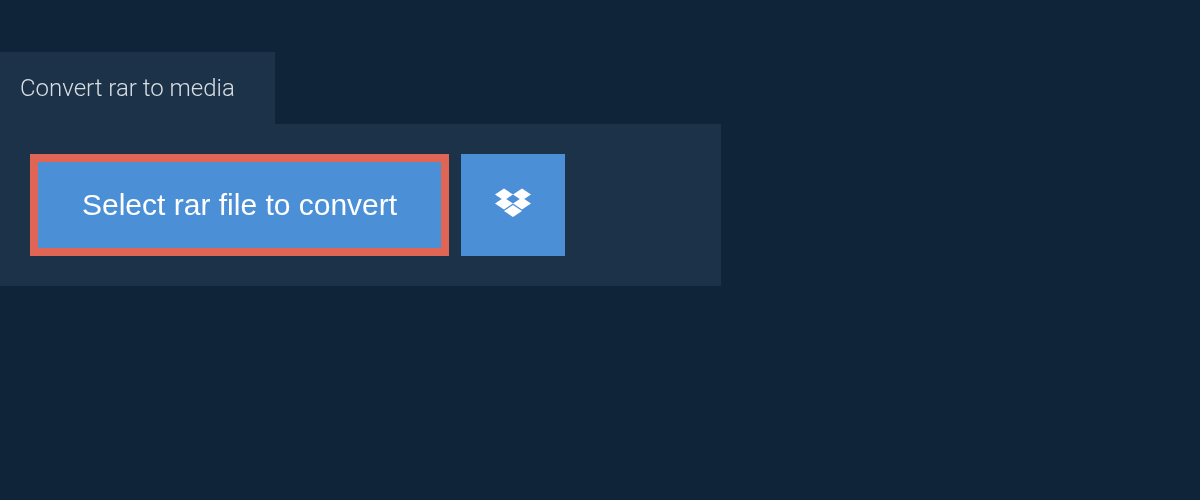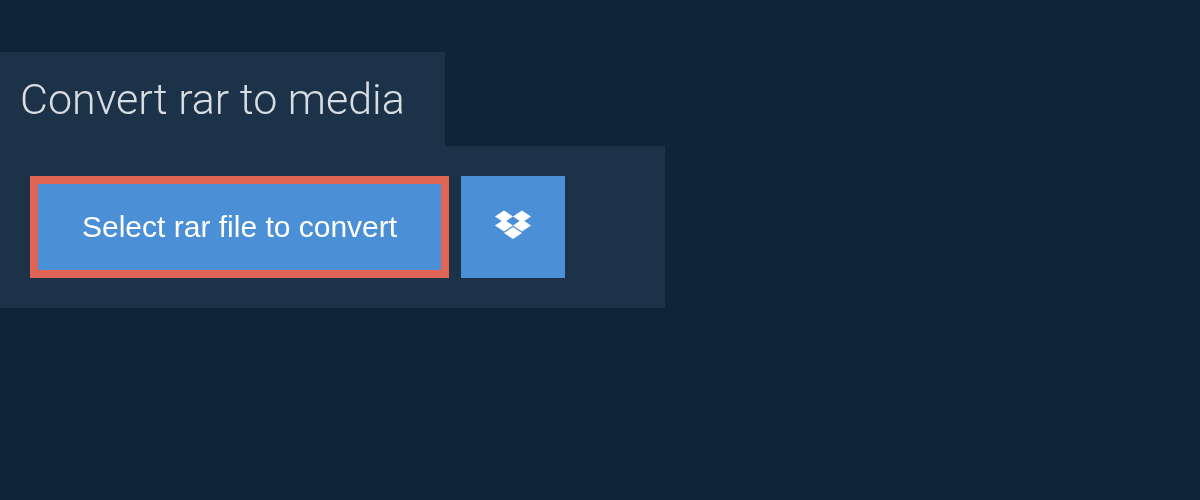--- a/index.html
+++ b/index.html
@@ -15,30 +15,30 @@
       overflow: hidden;
     }
     .tab-container {
       background-color: #1b3249;
       display: inline-block;
       padding: 22px 40px 22px 20px;
       margin-top: 52px;
     }
     .tab-title {
       color: #d8dde2;
-      font-size: 43px;
+      font-size: 24px;
       font-weight: 300;
     }
     .button-panel {
       background-color: #1b3249;
       padding: 30px 30px 30px 30px;
       display: flex;
       gap: 12px;
       align-items: stretch;
-      width: 665px;
+      width: 721px;
     }
     .select-button {
       background-color: #4b8fd6;
       border: 8px solid #e06554;
       color: #ffffff;
       font-size: 30px;
       font-weight: 300;
       padding: 26px 44px;
       cursor: pointer;
       display: flex;

